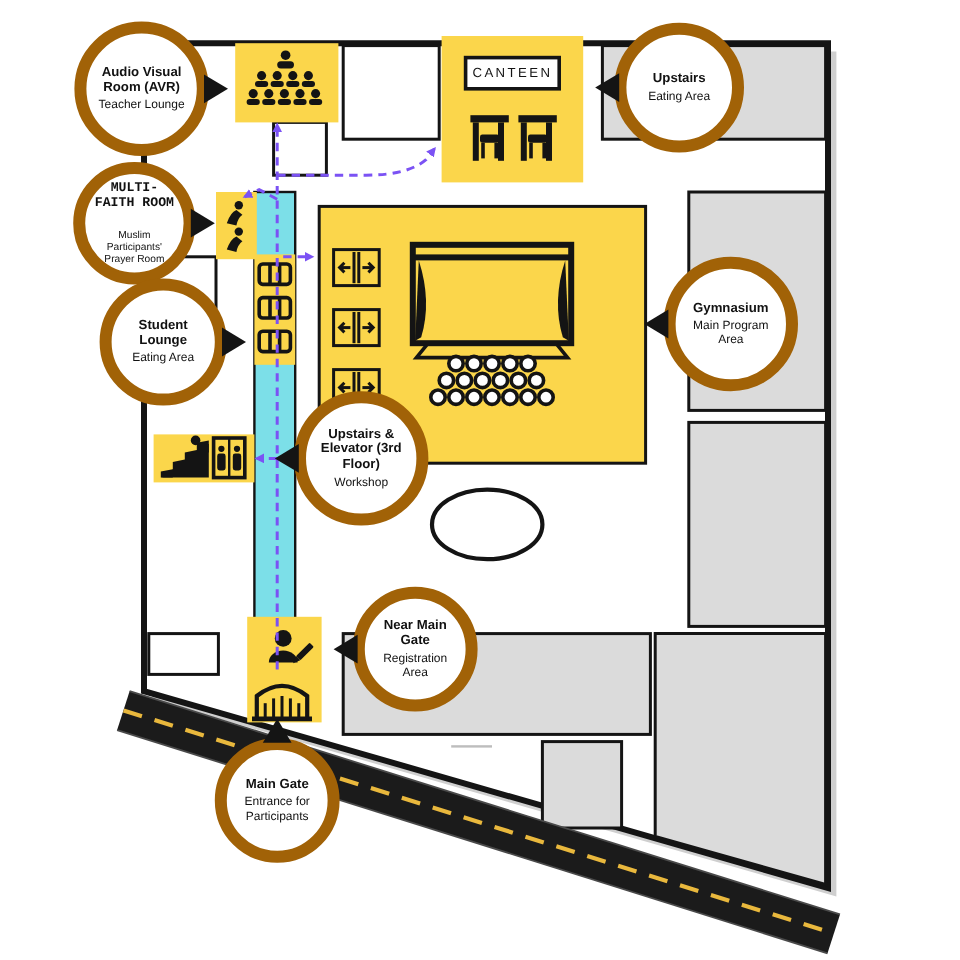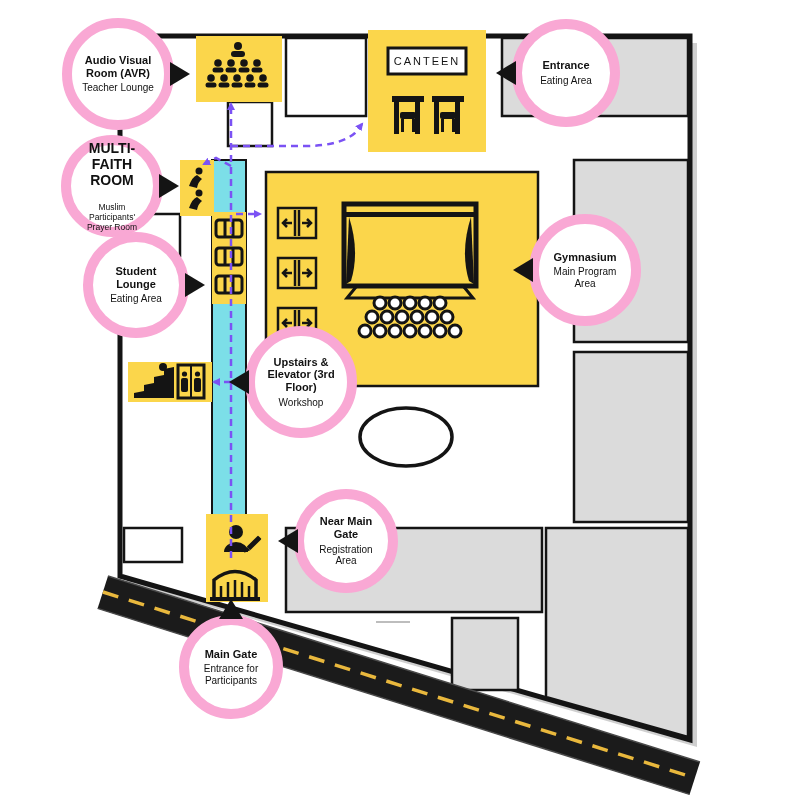--- a/index.html
+++ b/index.html
@@ -4,26 +4,26 @@
 <style>
   html,body{margin:0;padding:0;background:#ffffff;}
   #stage{position:relative;width:800px;height:800px;background:#ffffff;overflow:hidden;
          font-family:"Liberation Sans",sans-serif;}
   #plan-svg{position:absolute;left:0;top:0;z-index:1;}
 
   .canteen-text{position:absolute;left:388px;top:48px;width:78px;height:26px;z-index:2;
     display:flex;align-items:center;justify-content:center;
     font-size:11px;font-weight:500;letter-spacing:2px;color:#141414;}
 
-  .callout{position:absolute;background:#ffffff;border:10px solid #f9a8d4;border-radius:50%;
+  .callout{position:absolute;background:#ffffff;border:10px solid #a16207;border-radius:50%;
     display:flex;flex-direction:column;align-items:center;justify-content:center;text-align:center;
     z-index:5;padding:6px;box-sizing:border-box;}
   .c-title{font-weight:bold;font-size:11px;line-height:1.15;color:#111;}
   .c-sub{font-size:10px;line-height:1.15;margin-top:3px;color:#111;}
-  .callout.small .c-title{font-size:14px;}
+  .callout.small .c-title{font-size:11px;font-family:Liberation Mono, monospace;}
   .callout.small .c-sub{font-size:8.5px;margin-top:15px;}
 
   .pointer{position:absolute;width:0;height:0;}
   .pointer-right{right:-26px;top:50%;transform:translateY(-50%);
     border-top:12px solid transparent;border-bottom:12px solid transparent;border-left:20px solid #141414;}
   .pointer-left{left:-26px;top:50%;transform:translateY(-50%);
     border-top:12px solid transparent;border-bottom:12px solid transparent;border-right:20px solid #141414;}
   .pointer-up{top:-26px;left:50%;transform:translateX(-50%);
     border-left:12px solid transparent;border-right:12px solid transparent;border-bottom:20px solid #141414;}
 </style>
@@ -236,37 +236,37 @@
   <div class="canteen-text">CANTEEN</div>
 
   <div class="callout" style="left:62px;top:18px;width:112px;height:112px;">
     <div class="pointer pointer-right"></div>
     <div class="c-title">Audio Visual Room (AVR)</div>
     <div class="c-sub">Teacher Lounge</div>
   </div>
 
   <div class="callout" style="left:512px;top:19px;width:108px;height:108px;">
     <div class="pointer pointer-left"></div>
-    <div class="c-title">Entrance</div>
+    <div class="c-title">Upstairs</div>
     <div class="c-sub">Eating Area</div>
   </div>
 
   <div class="callout small" style="left:61px;top:135px;width:102px;height:102px;">
     <div class="pointer pointer-right"></div>
     <div class="c-title">MULTI-FAITH ROOM</div>
     <div class="c-sub">Muslim Participants' Prayer Room</div>
   </div>
 
   <div class="callout" style="left:83px;top:232px;width:106px;height:106px;">
     <div class="pointer pointer-right"></div>
     <div class="c-title">Student Lounge</div>
     <div class="c-sub">Eating Area</div>
   </div>
 
-  <div class="callout" style="left:529px;top:214px;width:112px;height:112px;">
+  <div class="callout" style="left:553px;top:214px;width:112px;height:112px;">
     <div class="pointer pointer-left"></div>
     <div class="c-title">Gymnasium</div>
     <div class="c-sub">Main Program Area</div>
   </div>
 
   <div class="callout" style="left:245px;top:326px;width:112px;height:112px;">
     <div class="pointer pointer-left"></div>
     <div class="c-title">Upstairs &amp; Elevator (3rd Floor)</div>
     <div class="c-sub">Workshop</div>
   </div>

